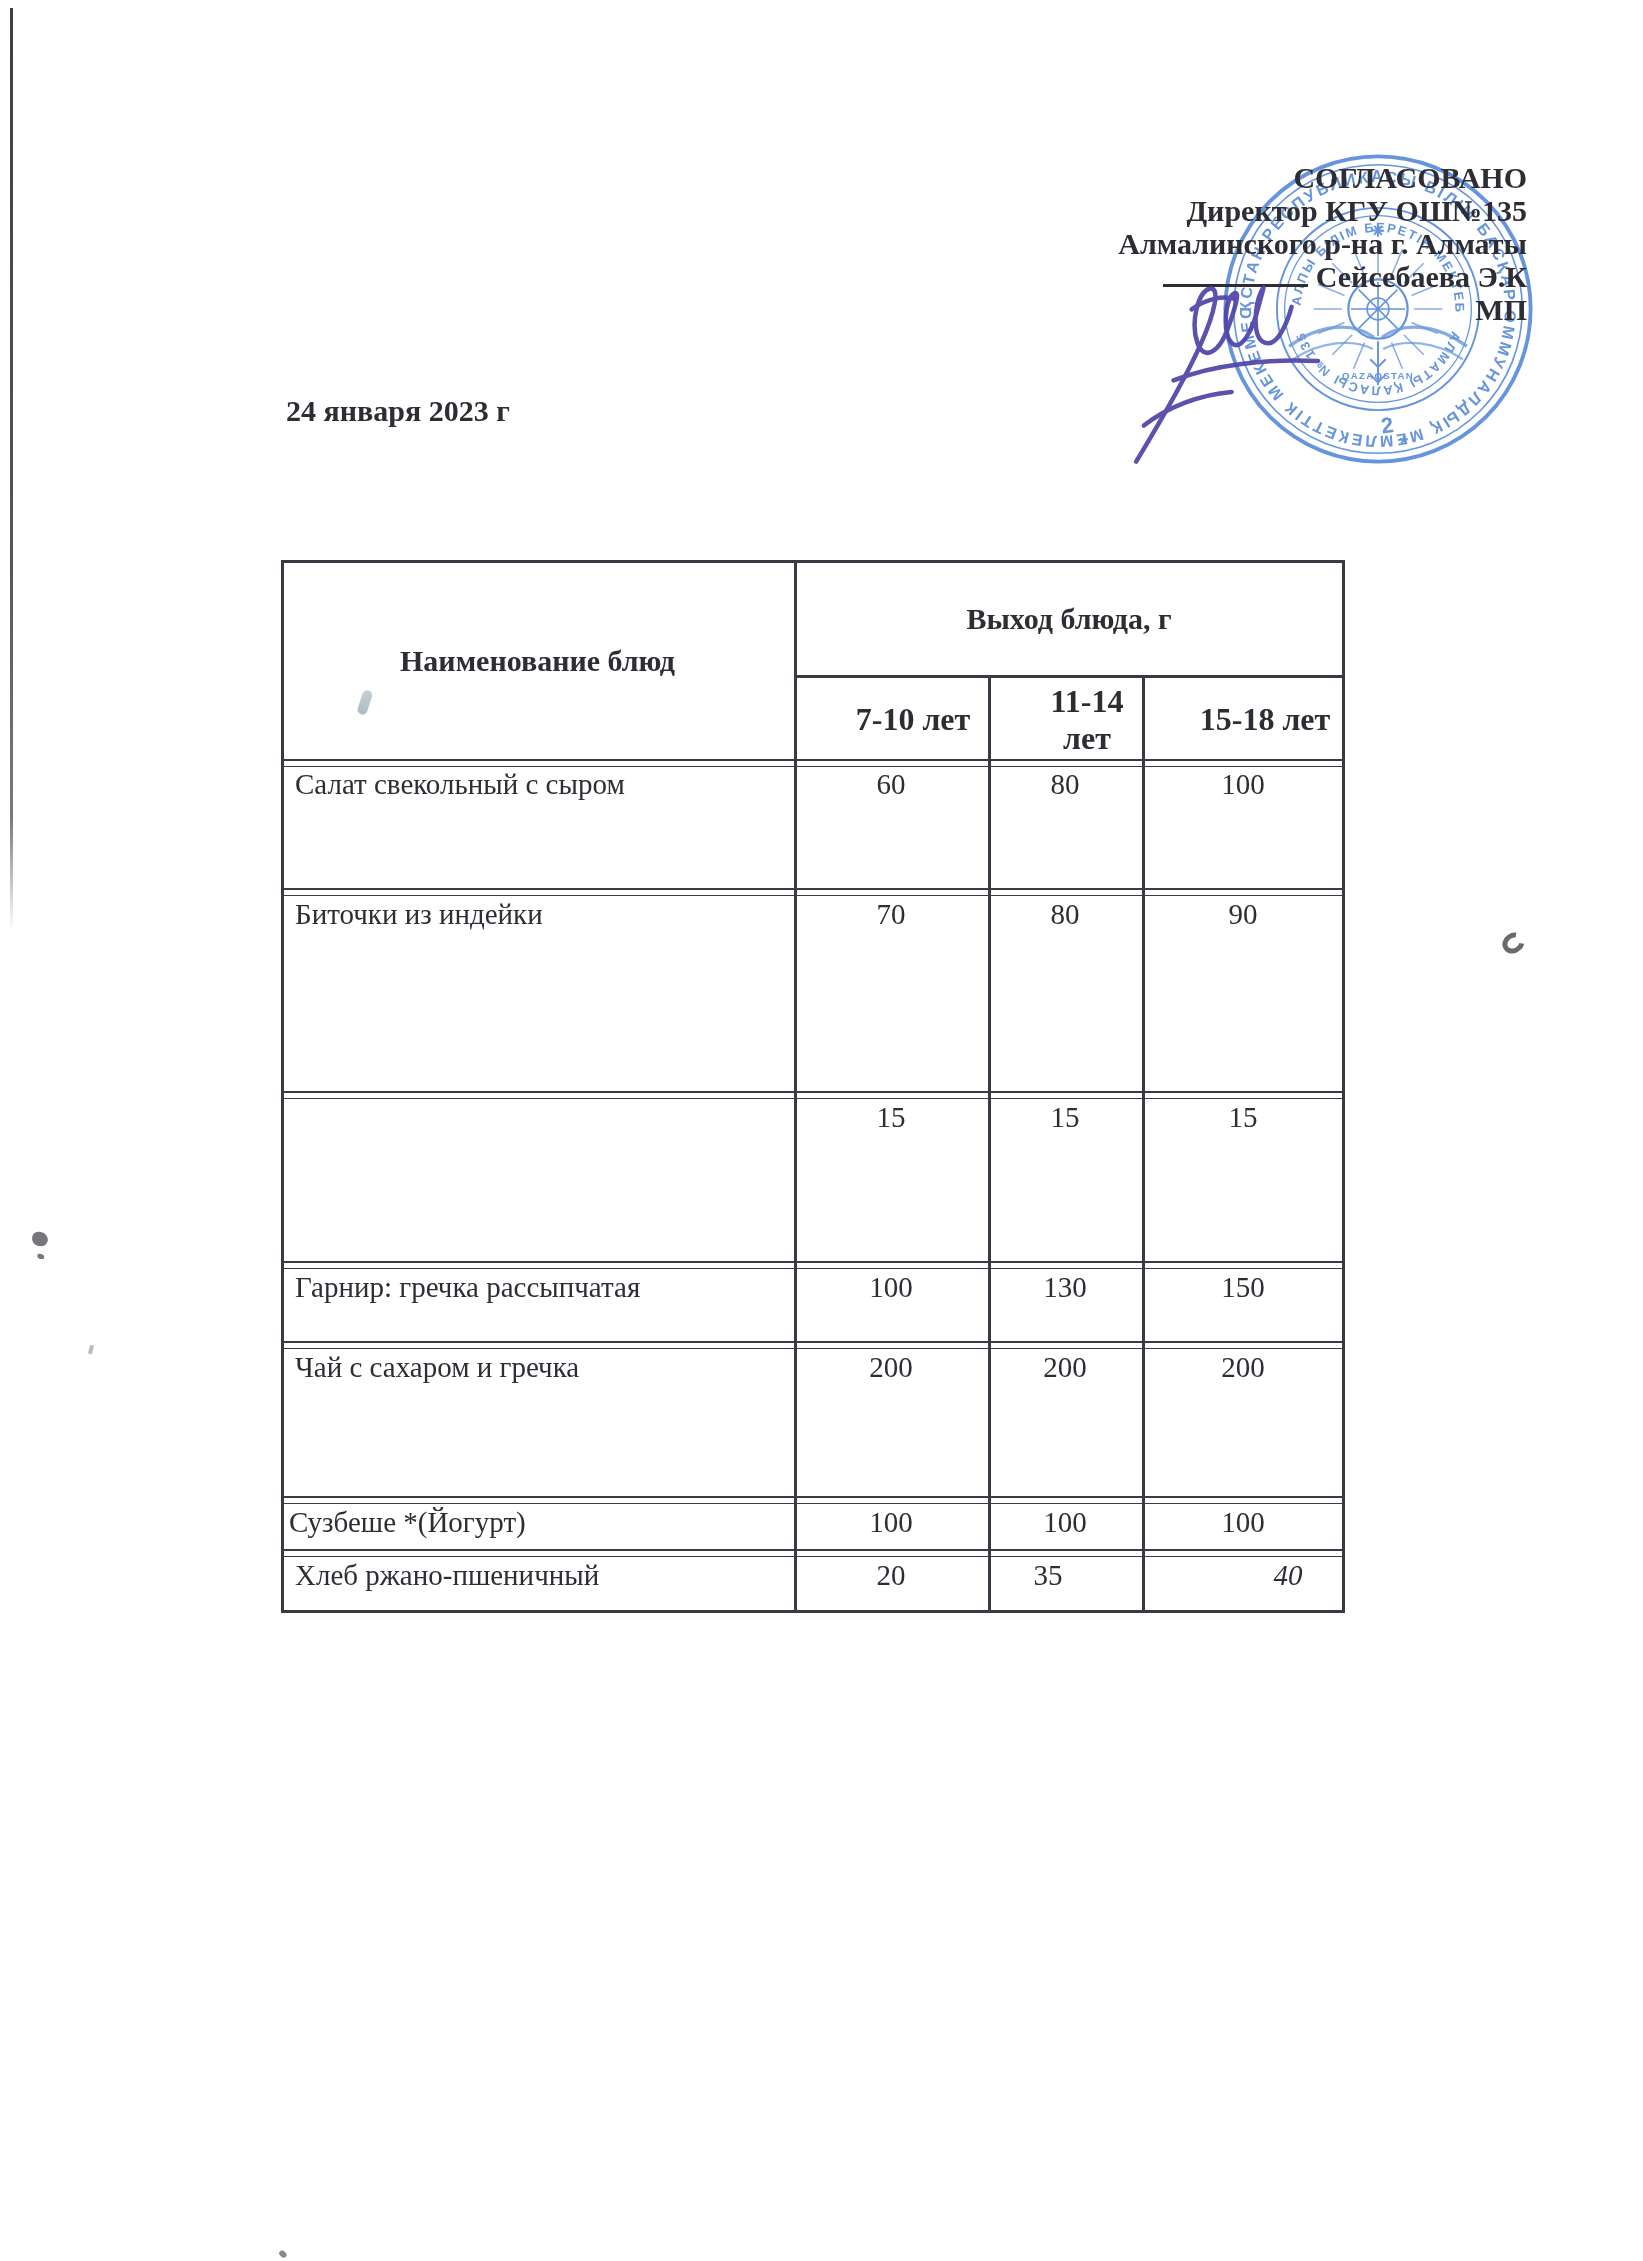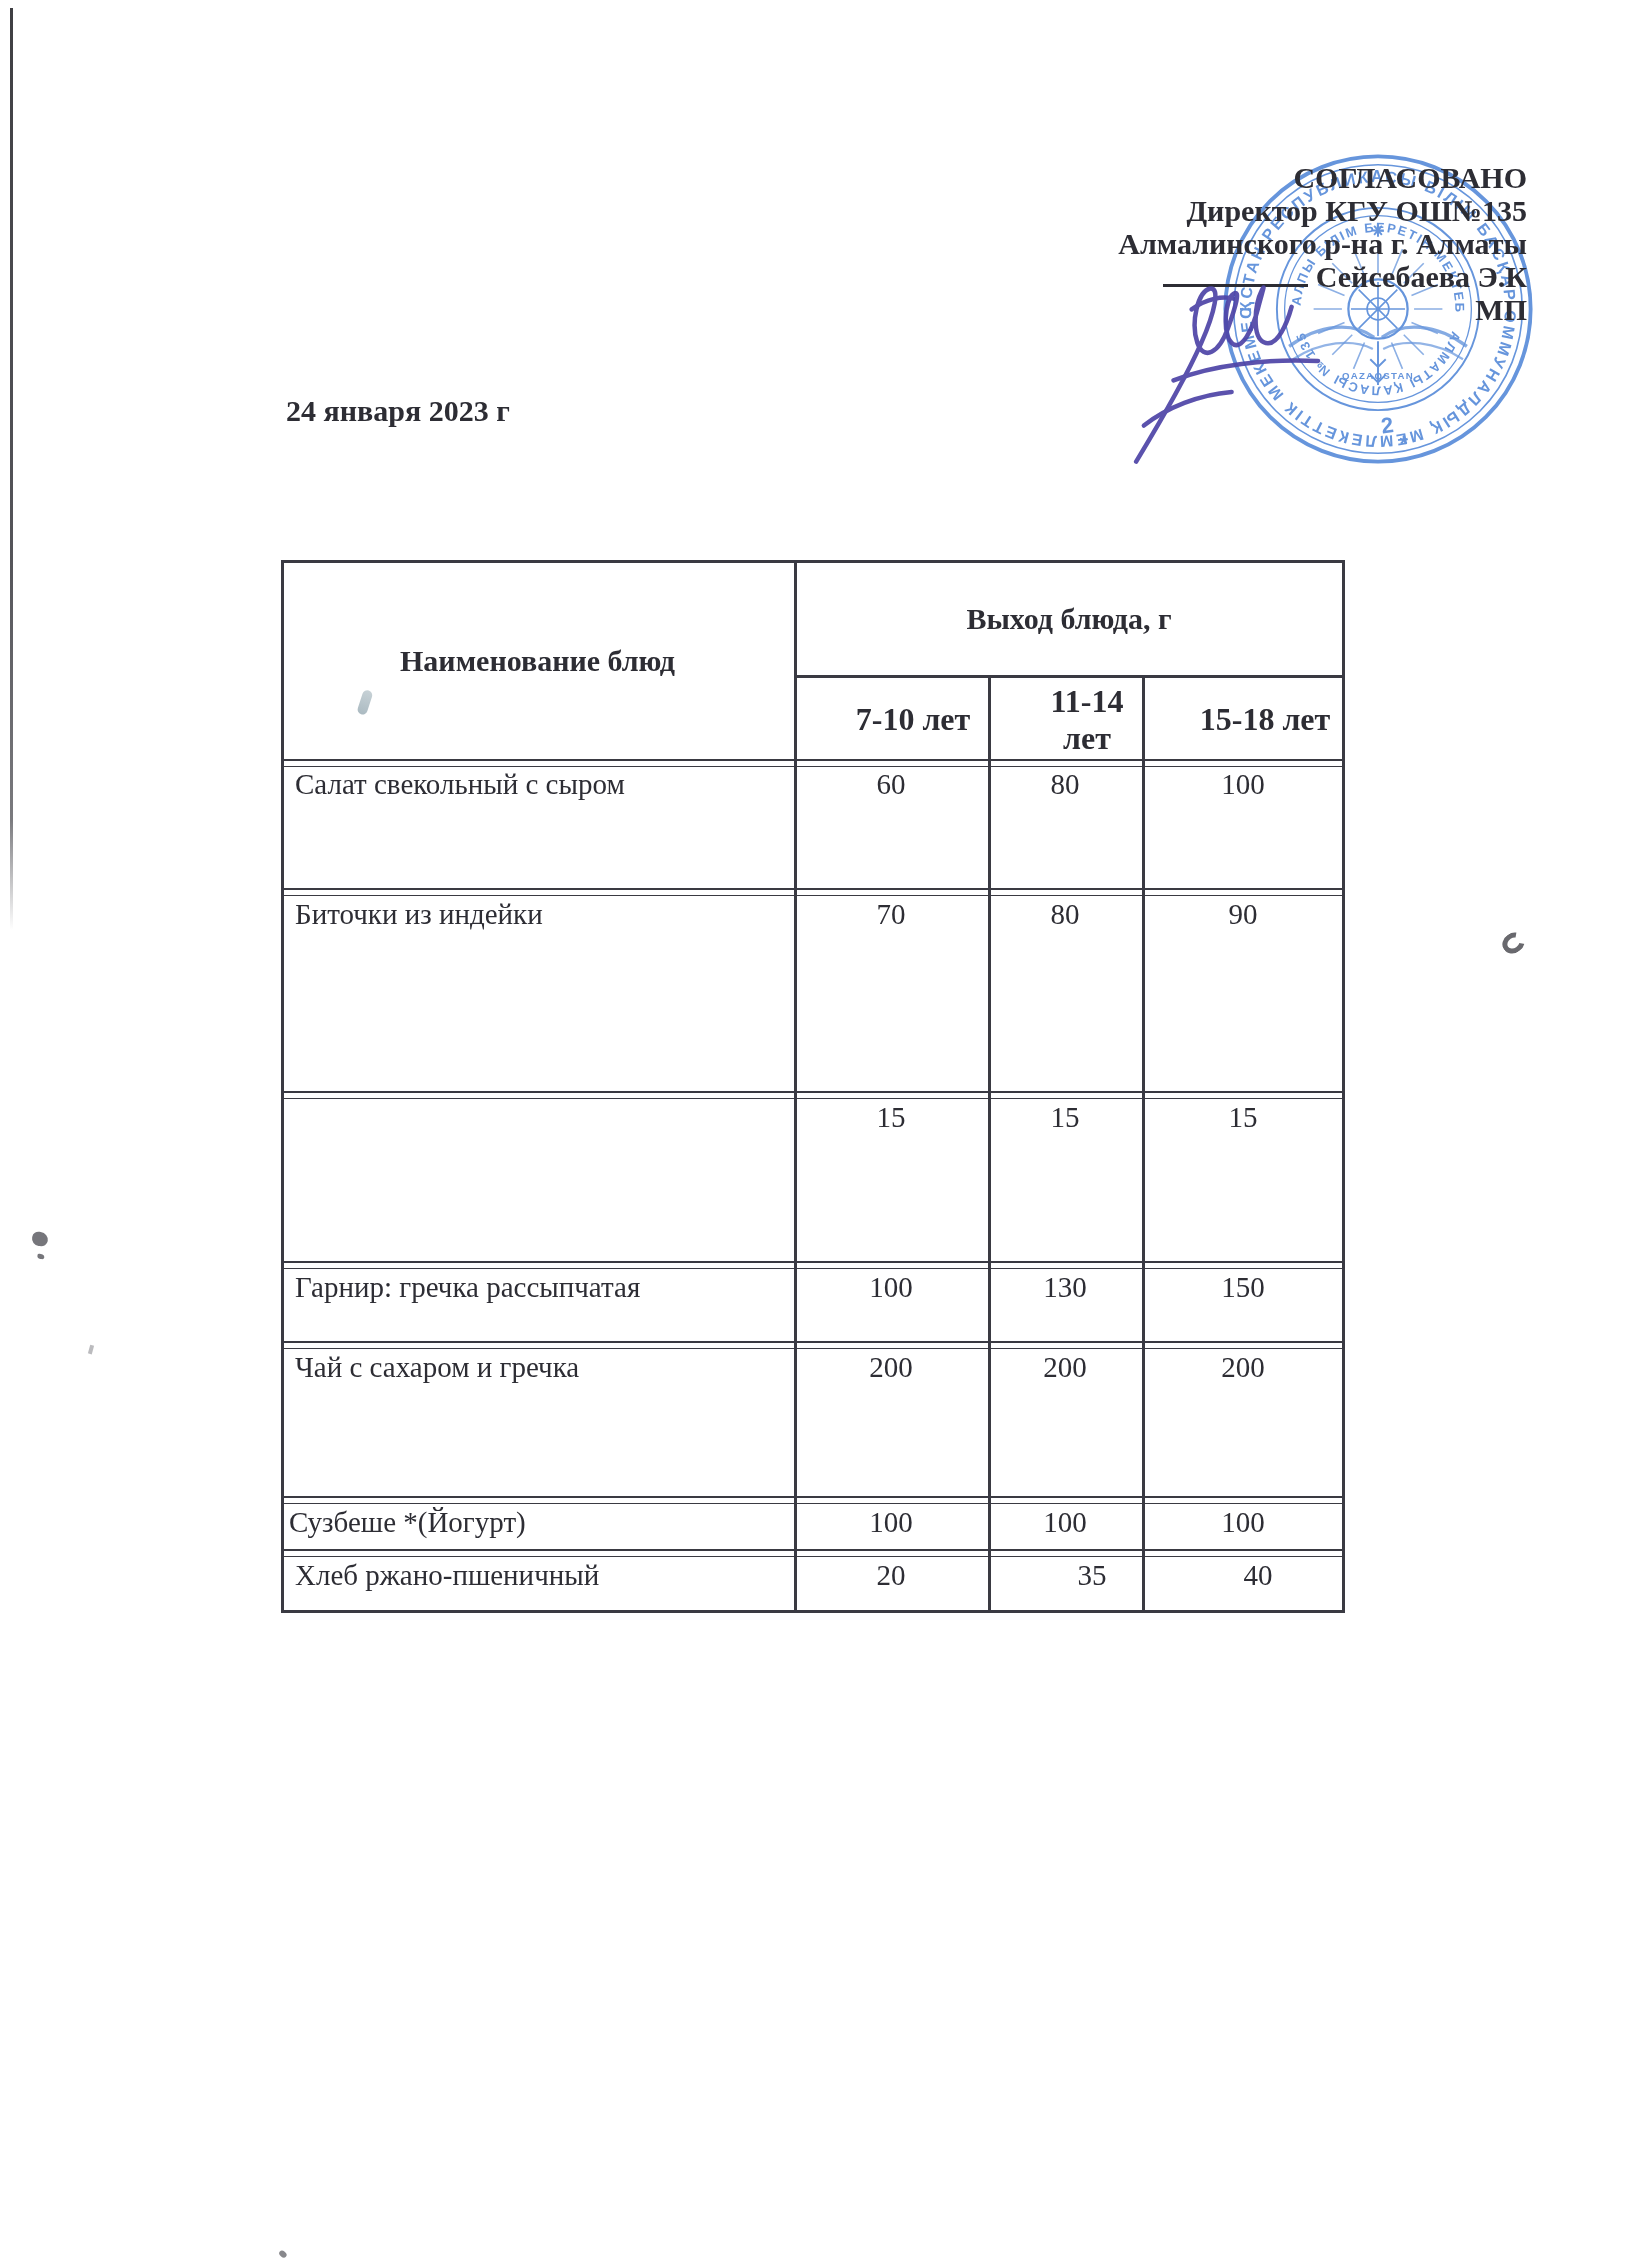--- a/index.html
+++ b/index.html
@@ -180,22 +180,22 @@
     <div class="cell val-cell" style="left:707px;top:785px;width:154px;height:155px;">200</div>
     <div class="cell val-cell" style="left:861px;top:785px;width:202px;height:155px;">200</div>
 
     <div class="cell name-cell" style="left:0;top:940px;width:513px;height:53px;padding-left:8px;">Сузбеше *(Йогурт)</div>
     <div class="cell val-cell" style="left:513px;top:940px;width:194px;height:53px;">100</div>
     <div class="cell val-cell" style="left:707px;top:940px;width:154px;height:53px;">100</div>
     <div class="cell val-cell" style="left:861px;top:940px;width:202px;height:53px;">100</div>
 
     <div class="cell name-cell" style="left:0;top:993px;width:513px;height:57px;">Хлеб ржано-пшеничный</div>
     <div class="cell val-cell" style="left:513px;top:993px;width:194px;height:57px;">20</div>
-    <div class="cell val-cell" style="left:734px;top:993px;width:154px;height:57px;">35</div>
-    <div class="cell val-cell" style="left:859px;top:993px;width:236px;height:57px;">40</div>
+    <div class="cell val-cell" style="left:690px;top:993px;width:154px;height:57px;">35</div>
+    <div class="cell val-cell" style="left:889px;top:993px;width:236px;height:57px;font-style:italic;">40</div>
   </div>
 
   <div class="pen-mark"></div>
   <div class="blob-c"></div>
   <div class="scribble-left"></div>
   <div class="tick"></div>
   <div class="dot-bottom"></div>
 
 </div>
 

